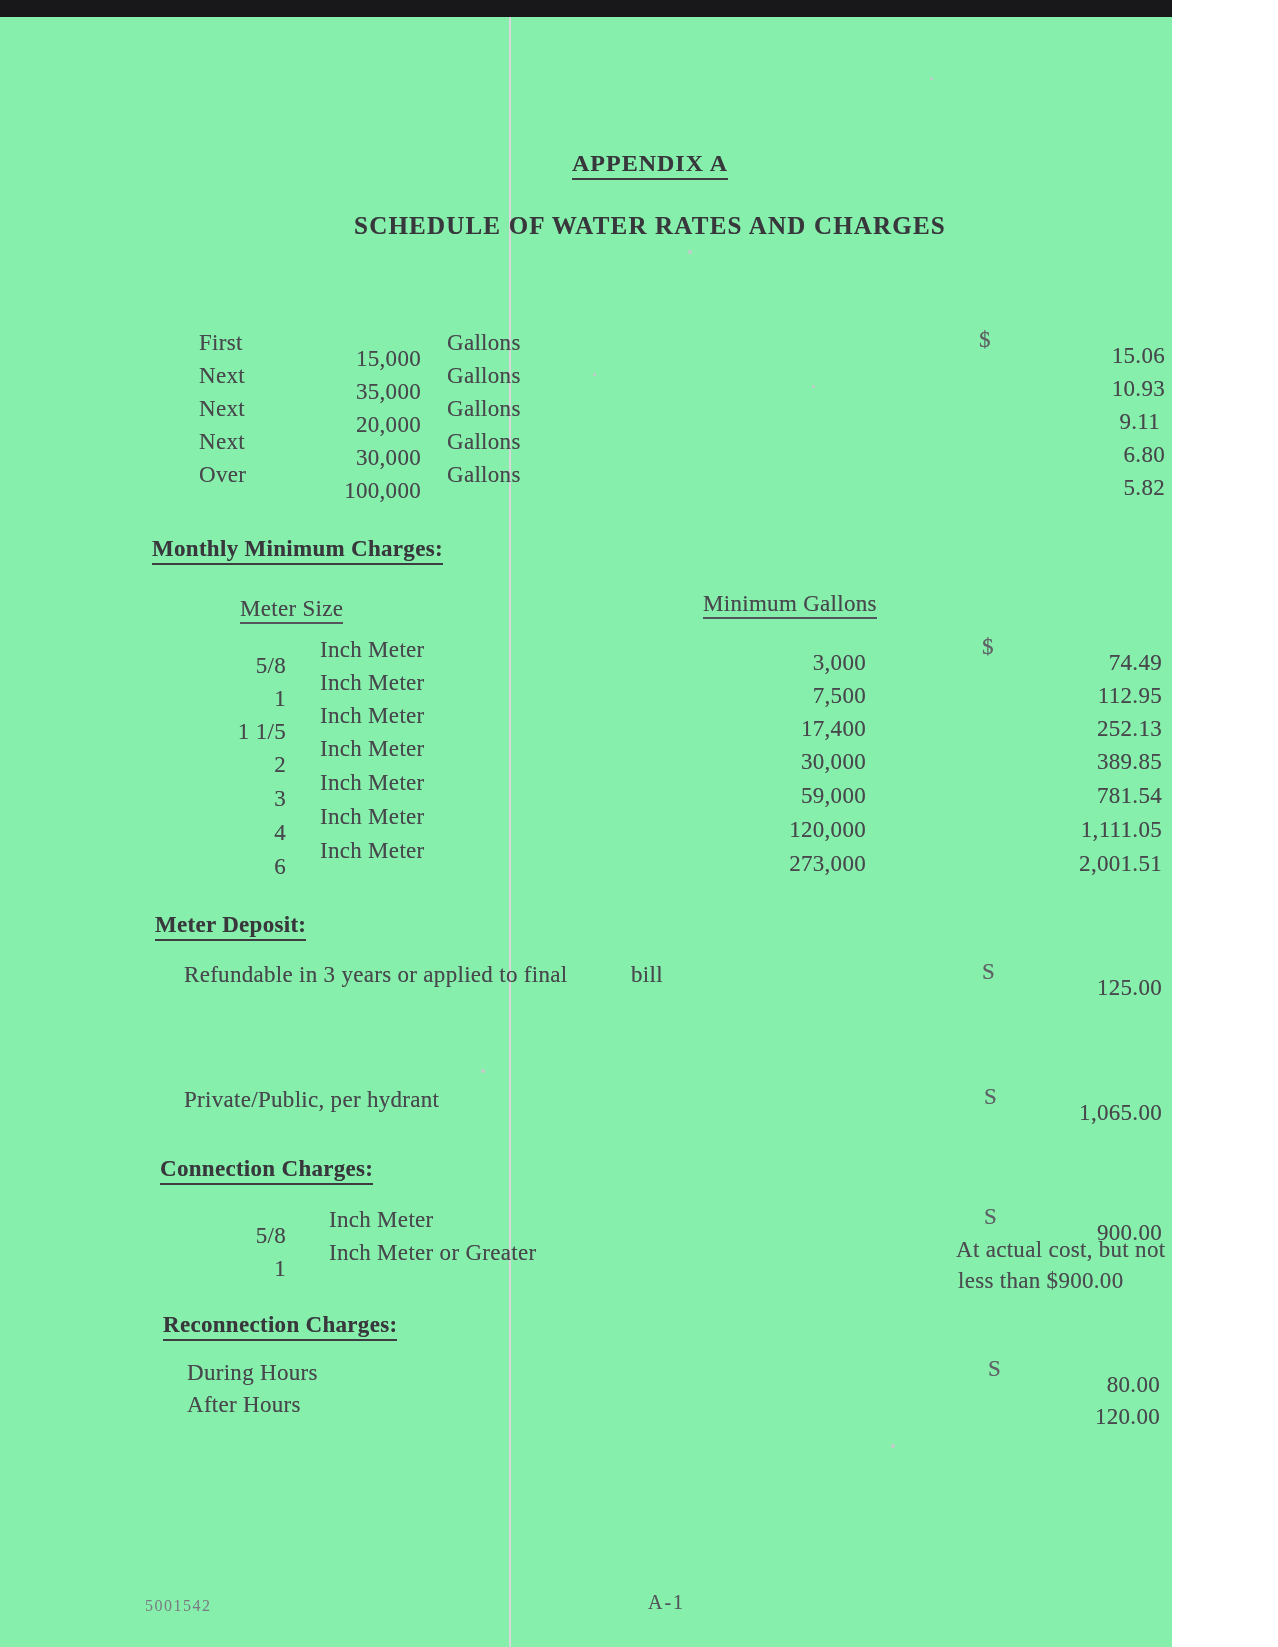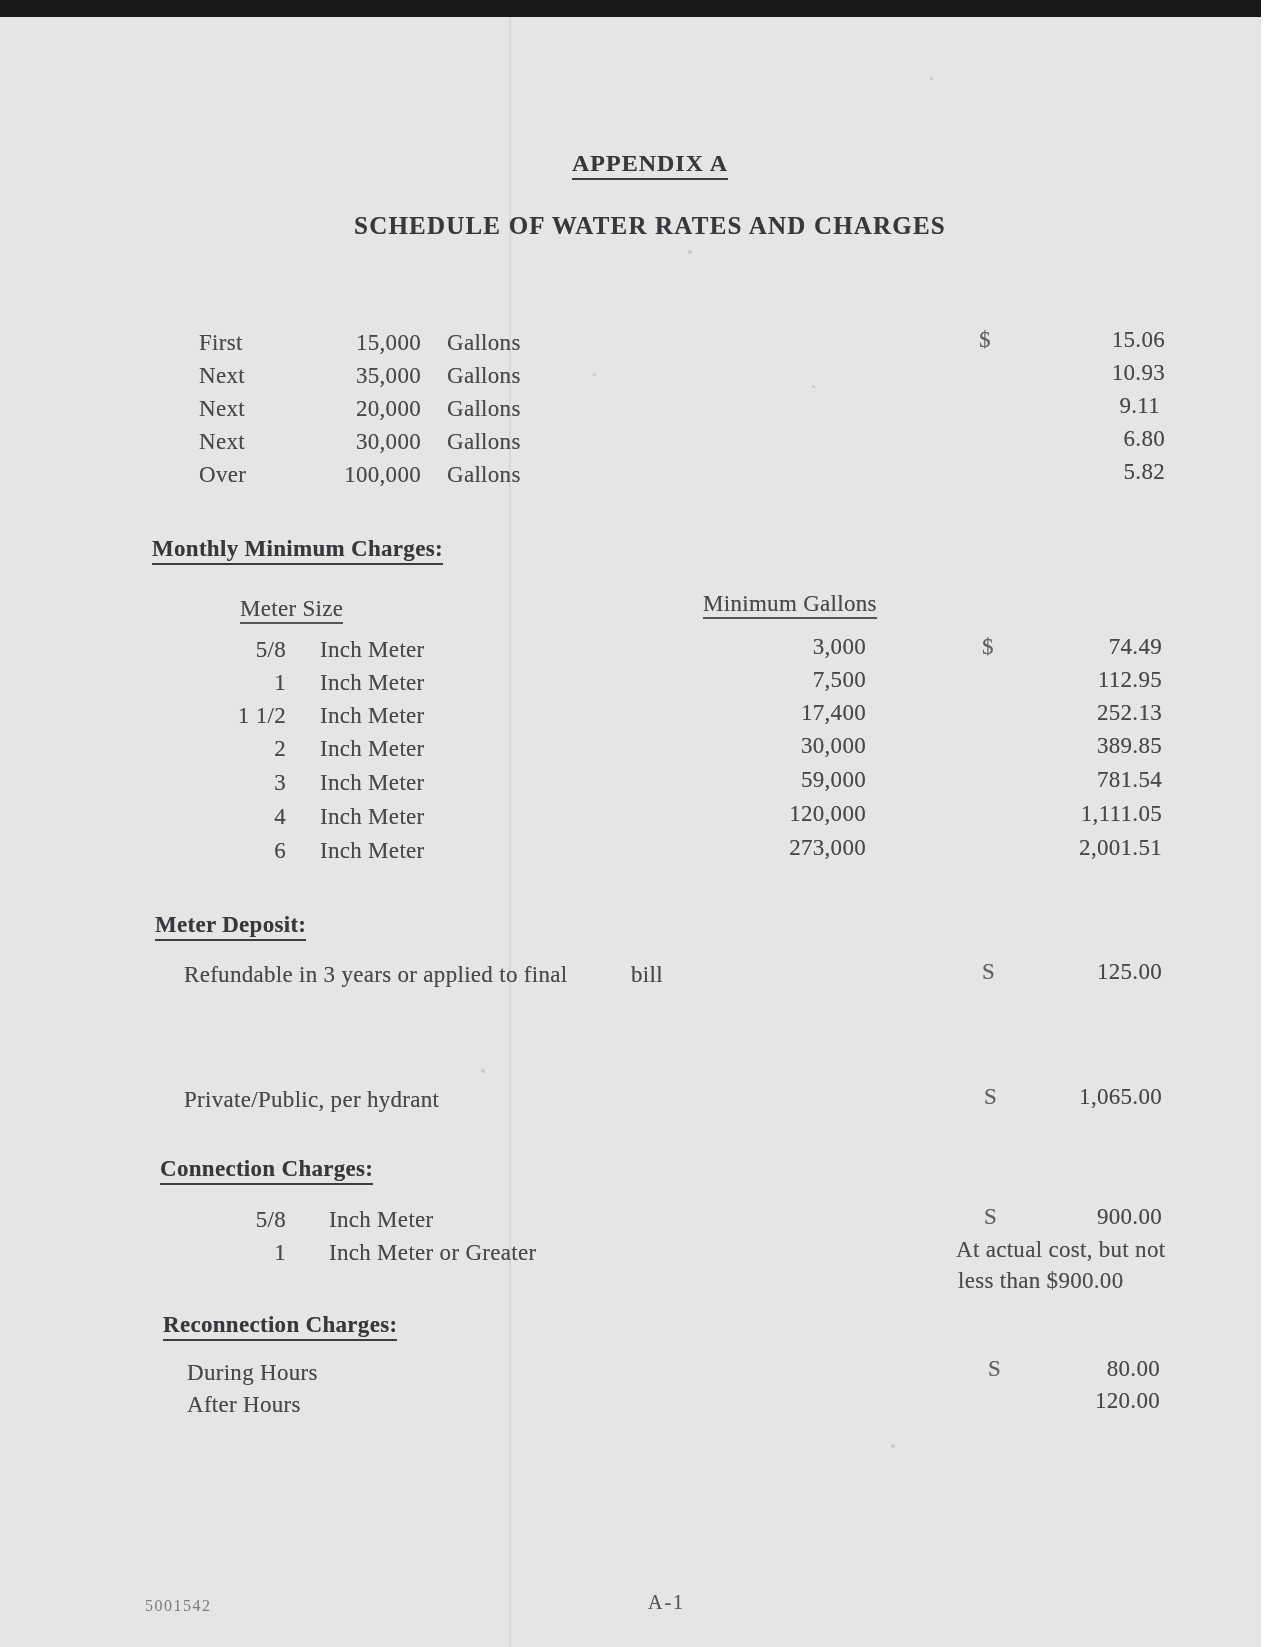--- a/index.html
+++ b/index.html
@@ -1,32 +1,32 @@
 <!DOCTYPE html>
 <html><head>
 <meta charset="utf-8">
 <style>
   html,body { margin:0; padding:0; background:#ffffff; }
   .page {
-    position:relative; width:1261px; height:1647px;
-    background:#e5e5e5; overflow:hidden;
+    position:relative; width:1172px; height:1647px;
+    background:#86efac; overflow:hidden;
     font-family:"Liberation Serif","DejaVu Serif",serif;
     color:#45454a;
   }
   .topbar { position:absolute; top:0; left:0; width:1278px; height:17px; background:#18181b; }
   .fold  { position:absolute; top:17px; left:509px; width:2px; height:1630px; background:#d8d8da; }
   .t {
     position:absolute; font-size:23px; line-height:1.1;
     color:#47474c; letter-spacing:0.3px; white-space:pre;
     text-shadow:0 0 0.6px rgba(70,70,78,0.45);
   }
   .bold { font-weight:bold; color:#37373c; }
   .hu   { border-bottom:2px solid #3d3d42; padding-bottom:2px; }
   .cu   { border-bottom:2px solid #55555c; padding-bottom:1px; }
-  .num  { text-align:right; }
+  .num  { text-align:right;margin-top:16px; }
   .center { left:22px; width:1256px; text-align:center; }
   .title { font-size:24px; letter-spacing:1px; }
   .subtitle { font-size:25px; letter-spacing:1.2px; }
   .titlebox { display:inline-block; }
   .cur { color:#606066; }
   .note { color:#4b4b50; }
   .footer-small { font-size:16px; color:#7a7a80; letter-spacing:1.5px; text-shadow:none;text-align:right; }
   .footer-page  { font-size:20px; color:#55555b; letter-spacing:2px; }
   .speck { position:absolute; border-radius:50%; background:#c9c9ce; }
 </style>
@@ -84,21 +84,21 @@
   <div class="t" style="top:637px;left:320px">Inch Meter</div>
   <div class="t num" style="top:634px;left:700px;width:166px">3,000</div>
   <div class="t cur" style="top:634px;left:982px">$</div>
   <div class="t num" style="top:634px;left:1000px;width:162px">74.49</div>
 
   <div class="t num" style="top:670px;left:180px;width:106px">1</div>
   <div class="t" style="top:670px;left:320px">Inch Meter</div>
   <div class="t num" style="top:667px;left:700px;width:166px">7,500</div>
   <div class="t num" style="top:667px;left:1000px;width:162px">112.95</div>
 
-  <div class="t num" style="top:703px;left:180px;width:106px">1 1/2</div>
+  <div class="t num" style="top:703px;left:180px;width:106px">1 1/5</div>
   <div class="t" style="top:703px;left:320px">Inch Meter</div>
   <div class="t num" style="top:700px;left:700px;width:166px">17,400</div>
   <div class="t num" style="top:700px;left:1000px;width:162px">252.13</div>
 
   <div class="t num" style="top:736px;left:180px;width:106px">2</div>
   <div class="t" style="top:736px;left:320px">Inch Meter</div>
   <div class="t num" style="top:733px;left:700px;width:166px">30,000</div>
   <div class="t num" style="top:733px;left:1000px;width:162px">389.85</div>
 
   <div class="t num" style="top:770px;left:180px;width:106px">3</div>

